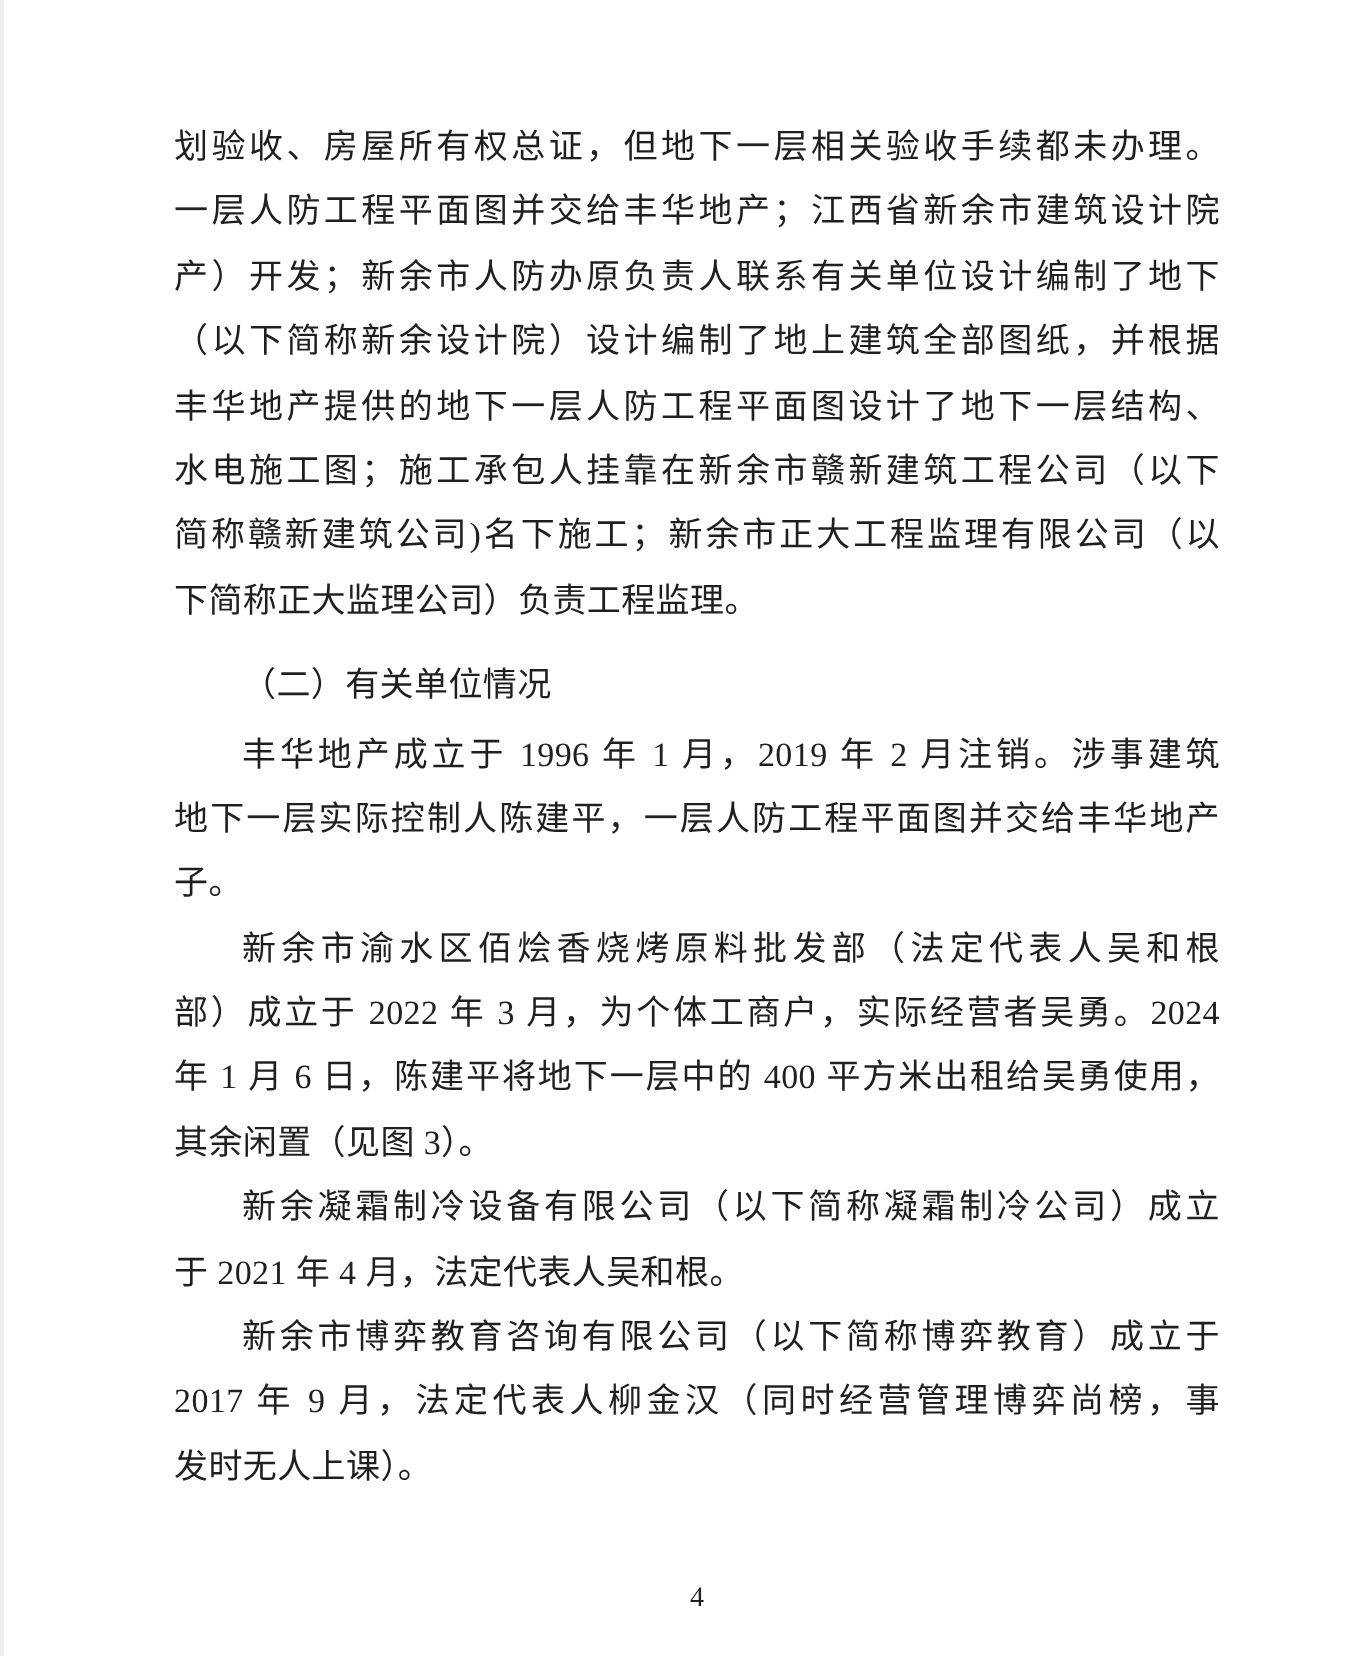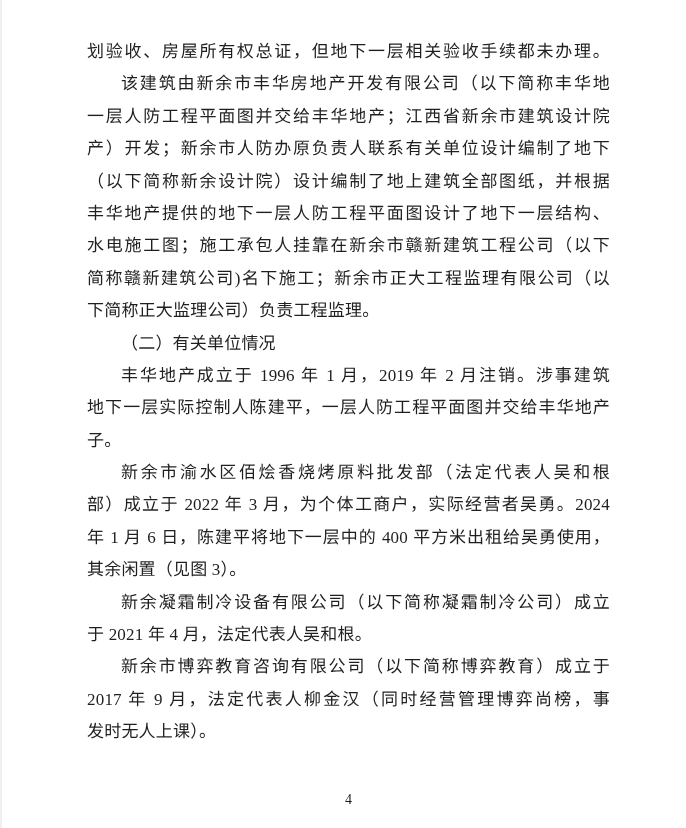--- a/index.html
+++ b/index.html
@@ -13,21 +13,21 @@
     height: 828px;
     background: var(--page-bg, #ffffff);
     color: var(--text-color, #1f1f1f);
     font-family: "Liberation Serif", "DejaVu Serif", serif;
     overflow: hidden;
     box-shadow: inset 2px 0 0 #efefef; 
   }
   .text-block {
     position: absolute;
     left: 87px;
-    top: 36px;
+    top: 58px;
     width: 523px;
   }
   .line {
     margin: 0;
     padding: 0;
     font-size: 17px;
     height: 32.4px;
     line-height: 32.4px;
     text-align: justify;
     letter-spacing: 0.2px;
@@ -36,21 +36,22 @@
   }
   .line.fill {
     
     text-align-last: justify;
   }
   .line.indent {
     text-indent: 2em;
   }
   .line.heading {
     
-    font-family: Liberation Serif, serif;
+    font-family: Liberation Mono, monospace;
+    margin-top: 12px;
   }
   .page-footer {
     position: absolute;
     left: 87px;
     top: 790px;
     width: 523px;
     text-align: center;
   }
   .page-number {
     font-size: 14px;
@@ -58,21 +59,20 @@
     color: var(--text-color, #1f1f1f);
     font-family: "Liberation Serif", "DejaVu Serif", serif;
   }
 </style>
 </head>
 <body>
 
 <div class="page">
   <main class="text-block">
       <p class="line fill">划验收、房屋所有权总证，但地下一层相关验收手续都未办理。</p>
-      <p class="line indent fill">该建筑由新余市丰华房地产开发有限公司（以下简称丰华地</p>
       <p class="line fill">一层人防工程平面图并交给丰华地产；江西省新余市建筑设计院</p>
       <p class="line fill">产）开发；新余市人防办原负责人联系有关单位设计编制了地下</p>
       <p class="line fill">（以下简称新余设计院）设计编制了地上建筑全部图纸，并根据</p>
       <p class="line fill">丰华地产提供的地下一层人防工程平面图设计了地下一层结构、</p>
       <p class="line fill">水电施工图；施工承包人挂靠在新余市赣新建筑工程公司（以下</p>
       <p class="line fill">简称赣新建筑公司)名下施工；新余市正大工程监理有限公司（以</p>
       <p class="line">下简称正大监理公司）负责工程监理。</p>
       <p class="line indent heading">（二）有关单位情况</p>
       <p class="line indent fill">丰华地产成立于 1996 年 1 月，2019 年 2 月注销。涉事建筑</p>
       <p class="line fill">地下一层实际控制人陈建平，一层人防工程平面图并交给丰华地产</p>

